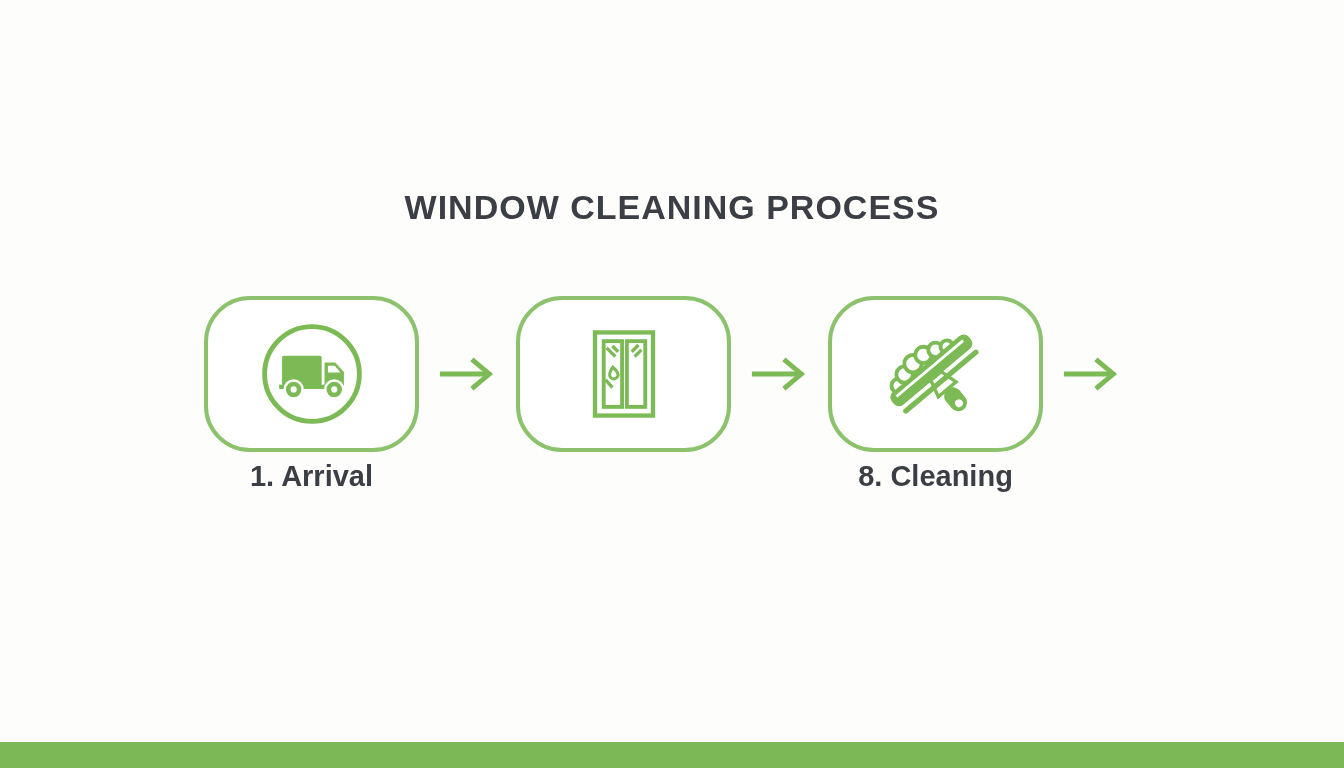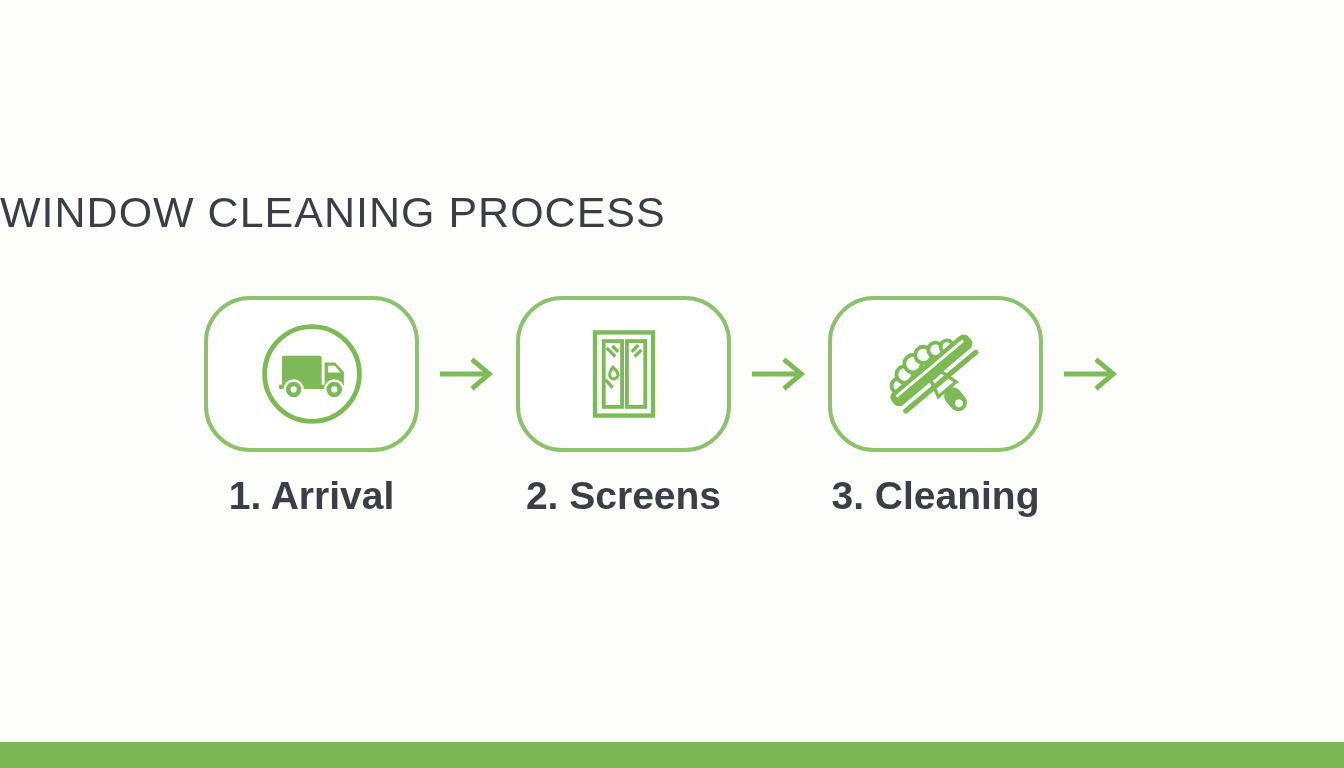--- a/index.html
+++ b/index.html
@@ -11,40 +11,41 @@
   }
   *{box-sizing:border-box;}
   html,body{margin:0;padding:0;}
   body{
     width:1344px;height:768px;position:relative;overflow:hidden;
     background:var(--bg);
     font-family:"Liberation Sans","DejaVu Sans",sans-serif;
   }
   .title{
     position:absolute;top:188px;left:0;width:100%;
-    font-size:43px;font-weight:normal;letter-spacing:1px;
+    text-align:center;
+    font-size:34px;font-weight:bold;letter-spacing:1px;
     color:var(--text-dark);
   }
   .steps-row{
     position:absolute;top:296px;left:0;width:100%;
     display:flex;justify-content:center;align-items:flex-start;
   }
   .step{
     width:215px;display:flex;flex-direction:column;align-items:center;
   }
   .step-box{
     width:215px;height:156px;
     border:4px solid var(--border-green);
     border-radius:46px;
     background:#fff;
     display:flex;align-items:center;justify-content:center;
   }
   .step-label{
-    margin-top:22px;
-    font-size:39px;font-weight:bold;color:var(--text-dark);
+    margin-top:8px;
+    font-size:29px;font-weight:bold;color:var(--text-dark);
     white-space:nowrap;text-align:center;
   }
   .arrow-cell{
     width:97px;height:156px;
     display:flex;align-items:center;justify-content:center;
     flex:none;
   }
   .bottom-bar{
     position:absolute;left:0;bottom:0;width:100%;height:26px;
     background:var(--bar-green);
@@ -90,21 +91,20 @@
       <svg width="116" height="116" viewBox="0 0 120 120">
         <rect x="30" y="17" width="60" height="86" class="st" stroke-width="4.5"></rect>
         <rect x="39" y="26" width="19" height="68" class="st" stroke-width="4"></rect>
         <rect x="63" y="26" width="19" height="68" class="st" stroke-width="4"></rect>
         <path d="M42 33 l9 9 M48 31 l6 6" class="st" stroke-width="3.5"></path>
         <path d="M48.5 53 c-3.5 5 -4.5 8 -2.5 10.5 c2 2.5 6 2 7.5 -1 c1.2 -2.6 -1 -6 -5 -9.5 z" class="st" stroke-width="3.2"></path>
         <path d="M41 66 l7 8" class="st" stroke-width="3.5"></path>
         <path d="M68 37 l7 -7 M71 42 l7 -7" class="st" stroke-width="3.5"></path>
       </svg>
     </div>
-    <div class="step-label">2. Screens</div>
   </div>
 
   <div class="arrow-cell">
     <svg width="62" height="40" viewBox="0 0 64 40">
       <path d="M3 20 H 50" class="st" stroke-width="5"></path>
       <path d="M36 5 L 54 20 L 36 35" class="st" stroke-width="5"></path>
     </svg>
   </div>
 
   <div class="step">
@@ -121,21 +121,21 @@
           </g>
           <rect x="8" y="46" width="104" height="17" rx="7" class="fl"></rect>
           <path d="M15 52 H 105" stroke="#fff" stroke-width="3"></path>
           <path d="M53 62 h14 l5 18 h-24 z" fill="#fff" class="st" stroke-width="3.5"></path>
           <rect x="10" y="67" width="100" height="5.5" rx="2.7" class="fl"></rect>
           <rect x="51" y="80" width="18" height="27" rx="9" class="fl"></rect>
           <circle cx="60" cy="99" r="4" fill="#fff"></circle>
         </g>
       </svg>
     </div>
-    <div class="step-label">3. Cleaning</div>
+    <div class="step-label">8. Cleaning</div>
   </div>
 
   <div class="arrow-cell">
     <svg width="62" height="40" viewBox="0 0 64 40">
       <path d="M3 20 H 50" class="st" stroke-width="5"></path>
       <path d="M36 5 L 54 20 L 36 35" class="st" stroke-width="5"></path>
     </svg>
   </div>
 
 

